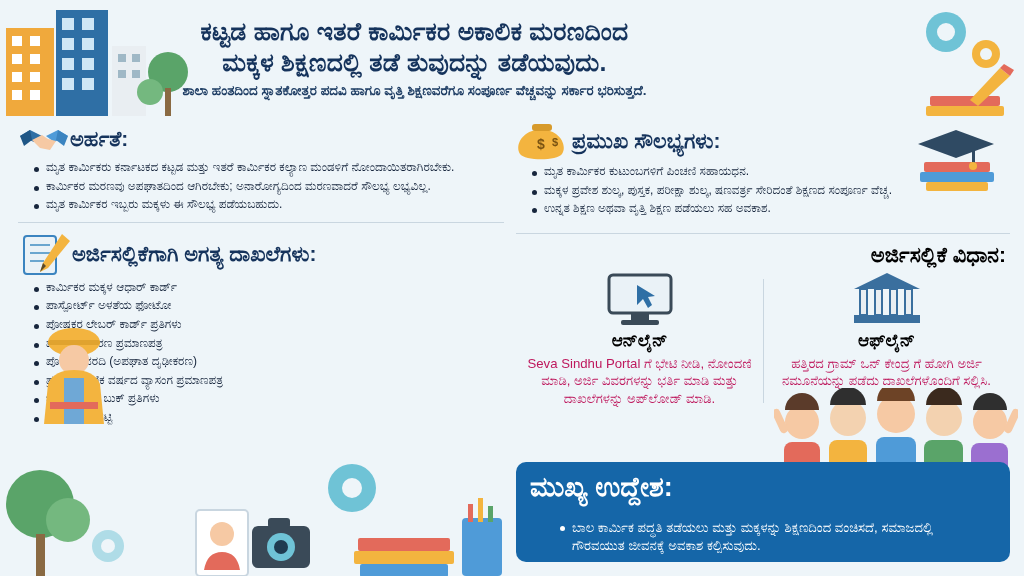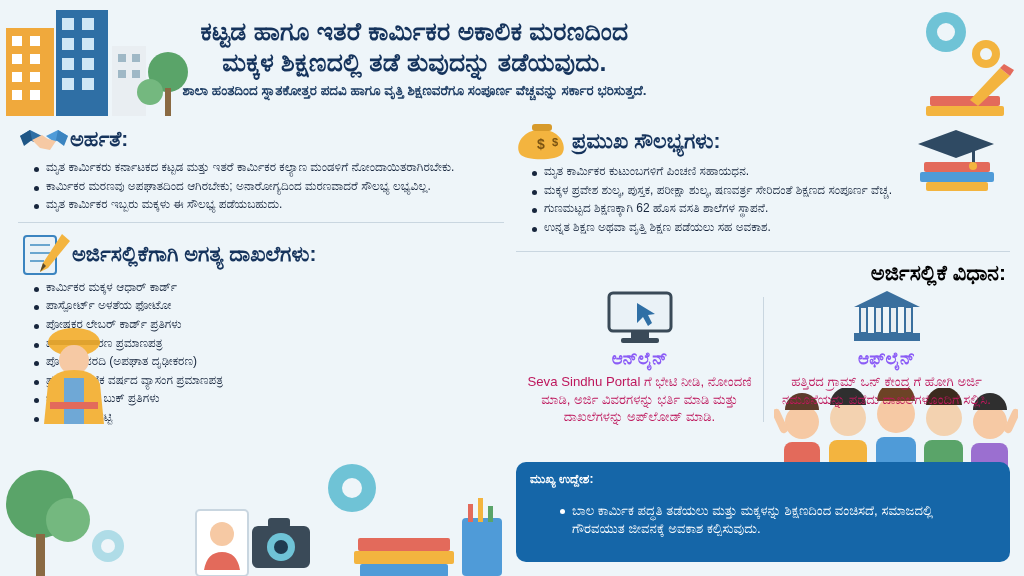--- a/index.html
+++ b/index.html
@@ -56,30 +56,30 @@
   .divider { height: 1px; background: #c9d6e0; margin: 9px 0 9px 0; }
 
   
   .benefit-list li { font-size: 13.4px; margin-bottom: 6px; }
 
   
   .apply-wrap { position: relative; margin-top: 6px; }
   .apply-title { text-align: right; font-size: 21px; font-weight: bold; color:#000000; padding-right: 4px;}
   .apply-cols { display: flex; margin-top: 4px; }
   .apply-col { width: 50%; padding: 0 8px; text-align: center; }
-  .apply-col h4 { margin: 4px 0 4px; font-size: 17px; color:#8b5cf6; font-weight: bold;}
+  .apply-col h4 { margin: 4px 0 4px; font-size: 17px; color:#000000; font-weight: bold;}
   .apply-col p { margin: 0; font-size: 13.2px; line-height: 1.32; color:#be185d; }
   .apply-sep { position: absolute; left: 50%; top: 36px; bottom: 4px; width: 1px; background: #c9d6e0;}
 
   
   .obj-box {
     position: absolute; left: 516px; top: 462px; width: 494px; height: 100px;
     background: #1566a8; border-radius: 10px; color: #fff; padding: 10px 14px;
   }
-  .obj-title { font-size: 12px; font-weight: bold; margin-bottom: 4px;}
+  .obj-title { font-size: 27px; font-weight: bold; margin-bottom: 4px;}
   .obj-box ul { margin: 16px; padding-left: 14px; list-style: none;}
   .obj-box li { position: relative; padding-left: 12px; font-size: 13.2px; line-height:1.34;}
   .obj-box li:before{content:"";position:absolute;left:0;top:7px;width:5px;height:5px;border-radius:50%;background:#fff;}
 
   .icon-svg { display:block; }
 </style>
 </head>
 <body>
 
 <div class="poster">
@@ -251,21 +251,20 @@
         <path d="M10 12c8-6 22-6 30 0 7 5 10 14 6 20-5 7-37 7-42 0-4-6-1-15 6-20z" fill="#f3b43f"></path>
         <rect x="16" y="2" width="20" height="7" rx="3" fill="#d79a2b"></rect>
         <text x="21" y="27" font-size="14" font-weight="bold" fill="#7a5312" font-family="Liberation Sans, sans-serif">$</text>
         <text x="36" y="24" font-size="11" font-weight="bold" fill="#7a5312" font-family="Liberation Sans, sans-serif">$</text>
       </svg>
       <span class="sec-title">ಪ್ರಮುಖ ಸೌಲಭ್ಯಗಳು:</span>
     </div>
     <ul class="bul benefit-list">
       <li>ಮೃತ ಕಾರ್ಮಿಕರ ಕುಟುಂಬಗಳಿಗೆ ಪಿಂಚಣಿ ಸಹಾಯಧನ.</li>
       <li>ಮಕ್ಕಳ ಪ್ರವೇಶ ಶುಲ್ಕ, ಪುಸ್ತಕ, ಪರೀಕ್ಷಾ ಶುಲ್ಕ, ಷಣವರ್ತ್ರ ಸೇರಿದಂತೆ ಶಿಕ್ಷಣದ ಸಂಪೂರ್ಣ ವೆಚ್ಚ.</li>
-      <li>ಗುಣಮಟ್ಟದ ಶಿಕ್ಷಣಕ್ಕಾಗಿ 62 ಹೊಸ ವಸತಿ ಶಾಲೆಗಳ ಸ್ಥಾಪನೆ.</li>
       <li>ಉನ್ನತ ಶಿಕ್ಷಣ ಅಥವಾ ವೃತ್ತಿ ಶಿಕ್ಷಣ ಪಡೆಯಲು ಸಹ ಅವಕಾಶ.</li>
     </ul>
 
     <svg class="art" style="right:8px;top:4px;" width="86" height="66">
       <rect x="8" y="36" width="66" height="10" rx="2" fill="#e36a5b"></rect>
       <rect x="4" y="46" width="74" height="10" rx="2" fill="#4f9bd8"></rect>
       <rect x="10" y="56" width="62" height="9" rx="2" fill="#f3b43f"></rect>
       <polygon points="40,4 78,18 40,32 2,18" fill="#2f4a63"></polygon>
       <rect x="56" y="22" width="3" height="16" fill="#2f4a63"></rect>
       <circle cx="57" cy="40" r="4" fill="#f3b43f"></circle>

